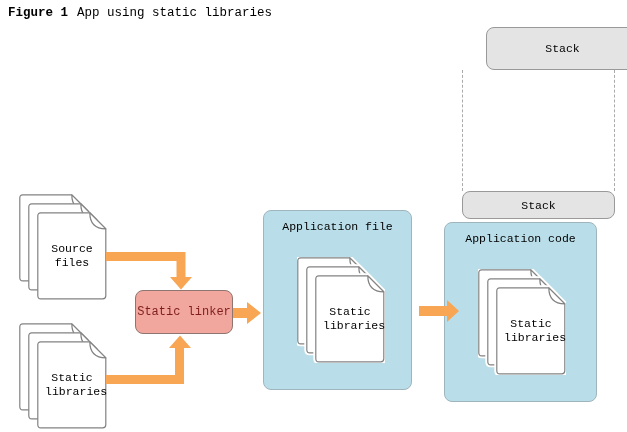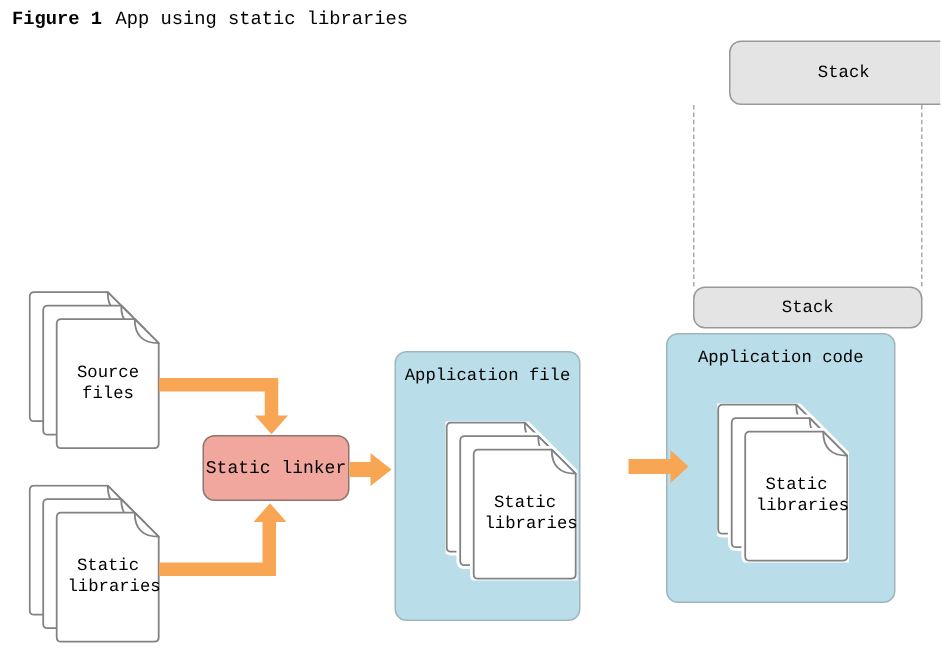--- a/index.html
+++ b/index.html
@@ -33,21 +33,21 @@
     position:absolute;background:#BADEE9;border:1px solid #9FB5BD;border-radius:8px;
     box-sizing:border-box;
   }
   .bluebox .boxlabel{
     position:absolute;left:0;right:0;top:9px;text-align:center;
     font-size:11.5px;color:#000;
   }
   .pinkbox{
     position:absolute;background:#F2A79E;border:1px solid #8E7570;border-radius:8px;
     display:flex;align-items:center;justify-content:center;
-    font-size:12px;color:#000000;box-sizing:border-box;
+    font-size:12px;color:#7f1d1d;box-sizing:border-box;
   }
   .arrows{position:absolute;left:0;top:0;pointer-events:none;}
   .defs{position:absolute;width:0;height:0;}
 </style>
 </head>
 <body>
 
 <svg class="defs" xmlns="http://www.w3.org/2000/svg" aria-hidden="true">
   <defs>
     <g id="doc-plain">
@@ -93,21 +93,21 @@
     </svg>
     <div class="doclabel">
       <span>Static libraries</span>
     </div>
   </div>
 
   <div class="pinkbox" style="left:135px;top:290px;width:98px;height:44px;">
     <span>Static linker</span>
   </div>
 
-  <div class="bluebox" style="left:263px;top:234px;width:124px;height:180px;">
+  <div class="bluebox" style="left:263px;top:210px;width:149px;height:180px;">
     <div class="boxlabel">Application file</div>
     <div class="docstack" style="left:33px;top:46px;">
       <svg width="88" height="106" viewBox="0 0 88 106">
         <use href="#stack3-halo"></use>
       </svg>
       <div class="doclabel">
         <span>Static libraries</span>
       </div>
     </div>
   </div>

